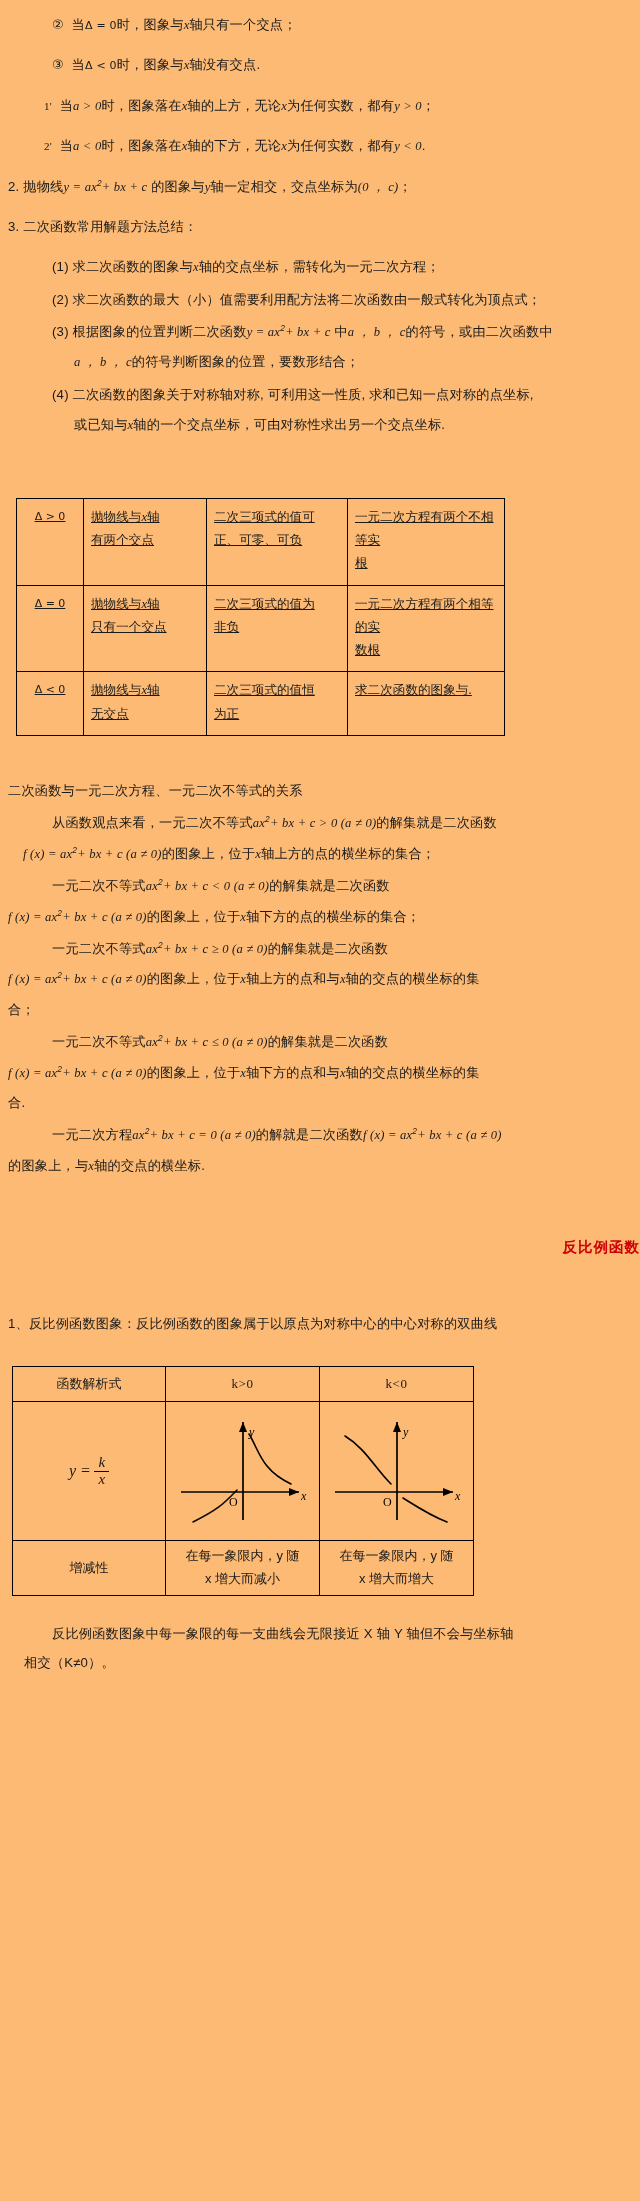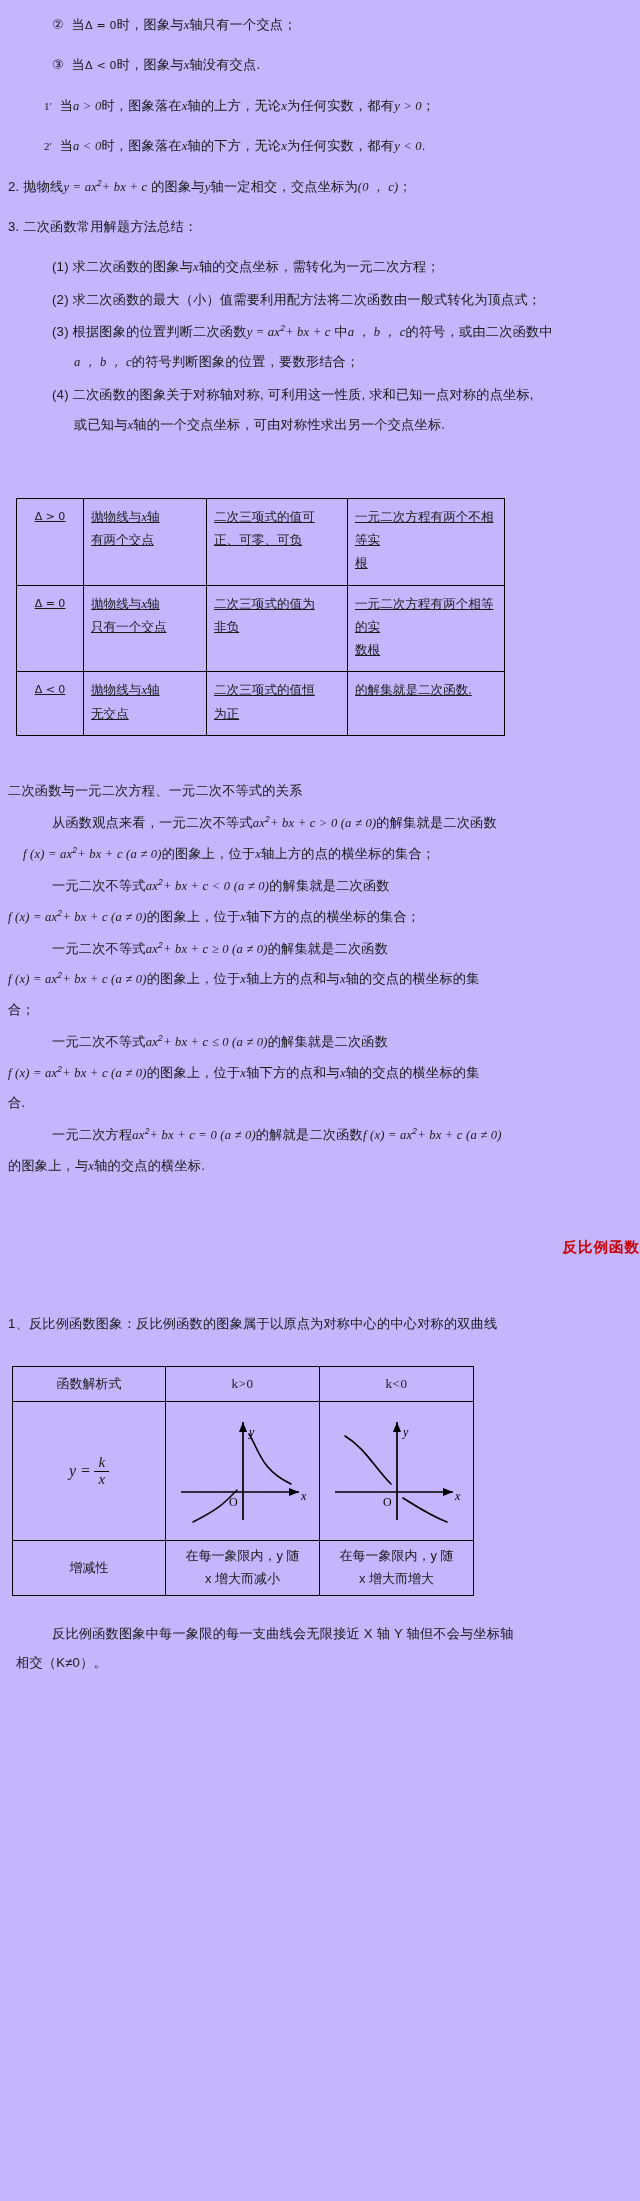--- a/index.html
+++ b/index.html
@@ -2,21 +2,21 @@
 <html><head>
 <meta charset="utf-8">
 <style>
   html,body{margin:0;padding:0;background:#ffffff;}
   body{
     width:640px;
     font-family:"Liberation Sans","DejaVu Sans",sans-serif;
     color:#1a1a1a;
     -webkit-font-smoothing:antialiased;
   }
-  .page{width:640px;min-height:2201px;position:relative;padding:0;box-sizing:border-box;background:#c4b5fd;}
+  .page{width:640px;min-height:2201px;position:relative;padding:0;box-sizing:border-box;background:#fdba74;}
 
   
   .line{
     font-size:13.2px;
     line-height:1.62;
     letter-spacing:.2px;
     margin:0;
     padding:0;
   }
   .gap-sm{height:11px;}
@@ -217,21 +217,21 @@
         <td class="c0"><span class="m m-up tri">Δ &lt; 0</span></td>
         <td class="c1">
           <span>抛物线与</span><span class="m">x</span><span>轴</span><br>
           <span>无交点</span>
         </td>
         <td class="c2">
           <span>二次三项式的值恒</span><br>
           <span>为正</span>
         </td>
         <td class="c3">
-          <span>的解集就是二次函数.</span><br>
+          <span>求二次函数的图象与.</span><br>
           <span></span>
         </td>
       </tr>
     </tbody>
   </table>
 
   <div style="height:44px"></div>
 
   <div class="line ind-0">二次函数与一元二次方程、一元二次不等式的关系</div>
 
@@ -352,17 +352,17 @@
           <span>在每一象限内，y 随</span><br>
           <span>x 增大而增大</span>
         </td>
       </tr>
     </tbody>
   </table>
 
   <div style="height:26px"></div>
 
   <div class="line ind-2 tail">反比例函数图象中每一象限的每一支曲线会无限接近 X 轴 Y 轴但不会与坐标轴</div>
-  <div class="line tail" style="margin-left:16px;margin-top:6px">相交（K≠0）。</div>
+  <div class="line tail" style="margin-left:24px;margin-top:6px">相交（K≠0）。</div>
 
   <div style="height:40px"></div>
 
 </div>
 
 </body></html>

